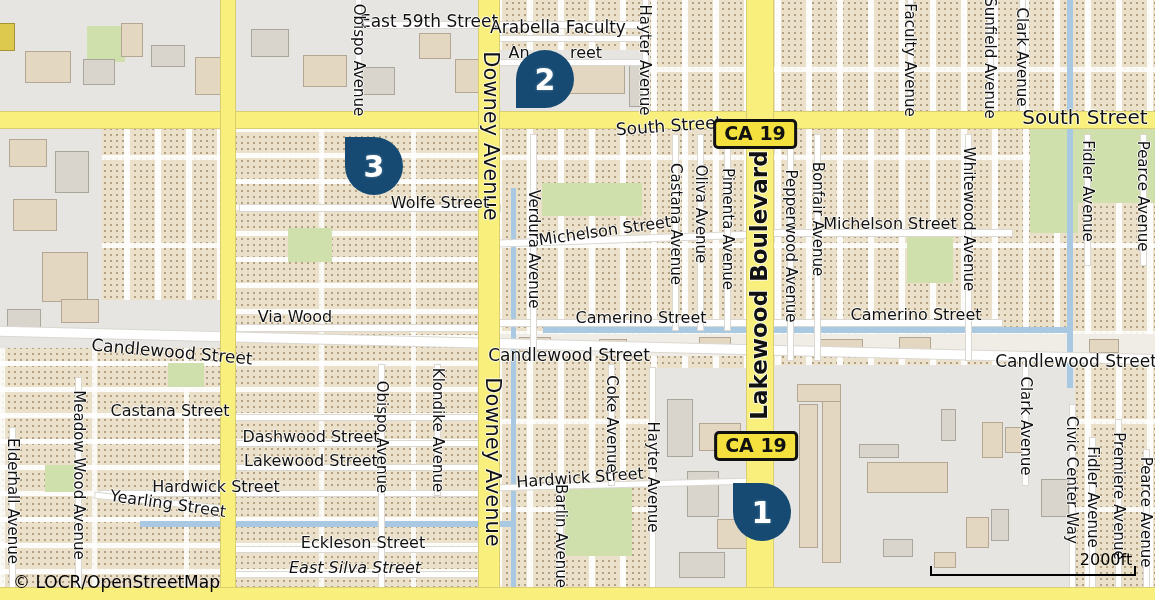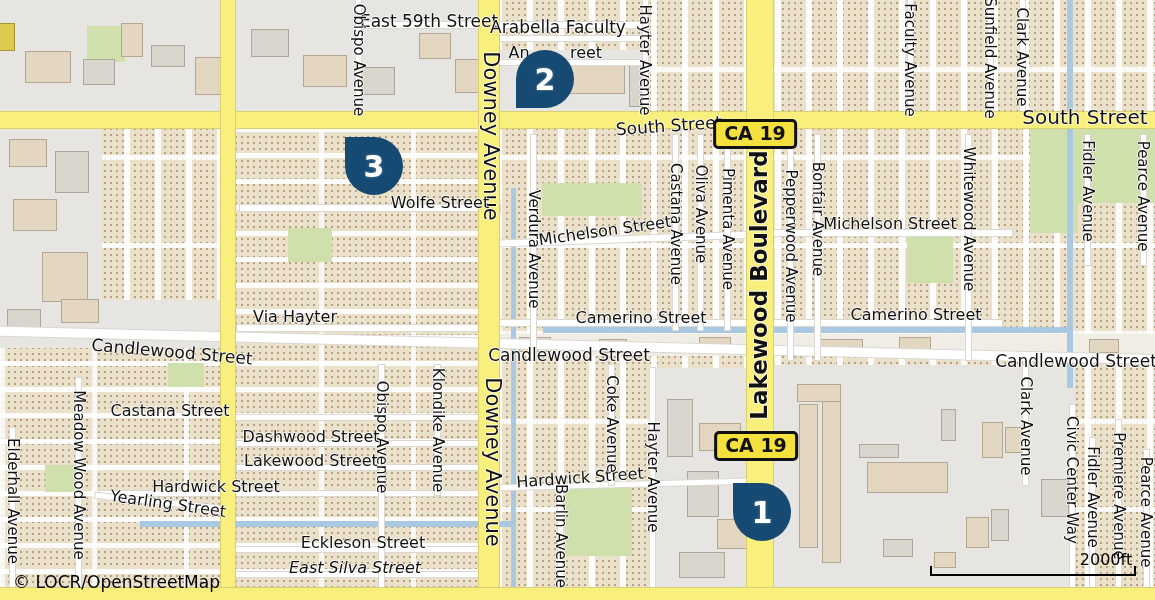--- a/index.html
+++ b/index.html
@@ -194,21 +194,21 @@
       <div class="lbl" style="left: 675px; top: 224px; font-size: 15px; font-weight: 400; transform: translate(-50%, -50%) rotate(90deg);">Castana Avenue</div>
       <div class="lbl" style="left: 700px; top: 214px; font-size: 15px; font-weight: 400; transform: translate(-50%, -50%) rotate(90deg);">Oliva Avenue</div>
       <div class="lbl" style="left: 727px; top: 229px; font-size: 15px; font-weight: 400; transform: translate(-50%, -50%) rotate(90deg);">Pimenta Avenue</div>
       <div class="lbl" style="left: 533px; top: 249px; font-size: 15px; font-weight: 400; transform: translate(-50%, -50%) rotate(90deg);">Verdura Avenue</div>
       <div class="lbl" style="left: 968px; top: 219px; font-size: 15px; font-weight: 400; transform: translate(-50%, -50%) rotate(90deg);">Whitewood Avenue</div>
       <div class="lbl" style="left: 1087px; top: 191px; font-size: 15px; font-weight: 400; transform: translate(-50%, -50%) rotate(90deg);">Fidler Avenue</div>
       <div class="lbl" style="left: 1142px; top: 196px; font-size: 15px; font-weight: 400; transform: translate(-50%, -50%) rotate(90deg);">Pearce Avenue</div>
       <div class="lbl" style="left: 440px; top: 203px; font-size: 16px; font-weight: 400; transform: translate(-50%, -50%) rotate(0deg);">Wolfe Street</div>
       <div class="lbl" style="left: 605px; top: 231px; font-size: 16px; font-weight: 400; transform: translate(-50%, -50%) rotate(-8deg);">Michelson Street</div>
       <div class="lbl" style="left: 890px; top: 224px; font-size: 16px; font-weight: 400; transform: translate(-50%, -50%) rotate(0deg);">Michelson Street</div>
-      <div class="lbl" style="left: 295px; top: 317px; font-size: 16px; font-weight: 400; transform: translate(-50%, -50%) rotate(0deg);">Via Hayter</div>
+      <div class="lbl" style="left: 295px; top: 317px; font-size: 16px; font-weight: 400; transform: translate(-50%, -50%) rotate(0deg);">Via Wood</div>
       <div class="lbl" style="left: 641px; top: 318px; font-size: 16px; font-weight: 400; transform: translate(-50%, -50%) rotate(0deg);">Camerino Street</div>
       <div class="lbl" style="left: 916px; top: 315px; font-size: 16px; font-weight: 400; transform: translate(-50%, -50%) rotate(0deg);">Camerino Street</div>
       <div class="lbl" style="left: 172px; top: 352px; font-size: 17px; font-weight: 400; transform: translate(-50%, -50%) rotate(5deg);">Candlewood Street</div>
       <div class="lbl" style="left: 569px; top: 355px; font-size: 17px; font-weight: 400; transform: translate(-50%, -50%) rotate(0deg);">Candlewood Street</div>
       <div class="lbl" style="left: 1076px; top: 361px; font-size: 17px; font-weight: 400; transform: translate(-50%, -50%) rotate(0deg);">Candlewood Street</div>
       <div class="lbl" style="left: 170px; top: 411px; font-size: 16px; font-weight: 400; transform: translate(-50%, -50%) rotate(0deg);">Castana Street</div>
       <div class="lbl" style="left: 311px; top: 437px; font-size: 16px; font-weight: 400; transform: translate(-50%, -50%) rotate(0deg);">Dashwood Street</div>
       <div class="lbl" style="left: 311px; top: 461px; font-size: 16px; font-weight: 400; transform: translate(-50%, -50%) rotate(0deg);">Lakewood Street</div>
       <div class="lbl" style="left: 216px; top: 487px; font-size: 16px; font-weight: 400; transform: translate(-50%, -50%) rotate(0deg);">Hardwick Street</div>
       <div class="lbl" style="left: 580px; top: 478px; font-size: 16px; font-weight: 400; transform: translate(-50%, -50%) rotate(-4deg);">Hardwick Street</div>

